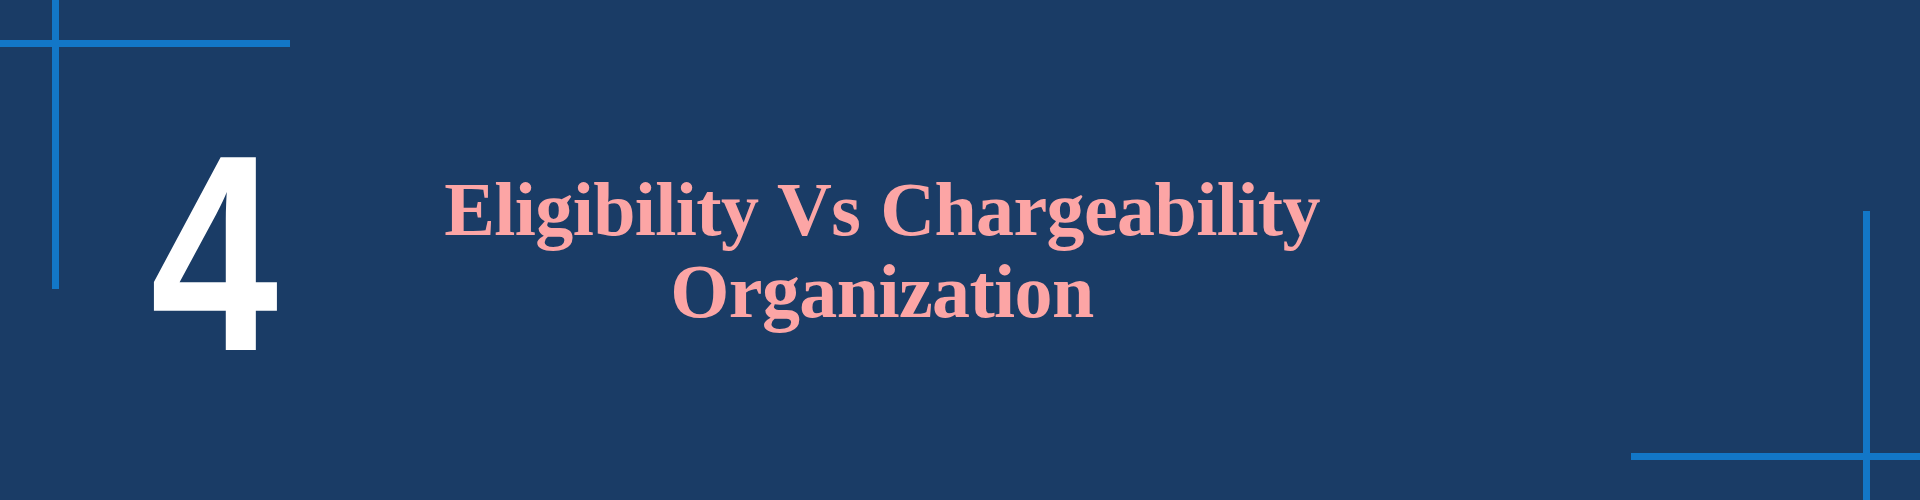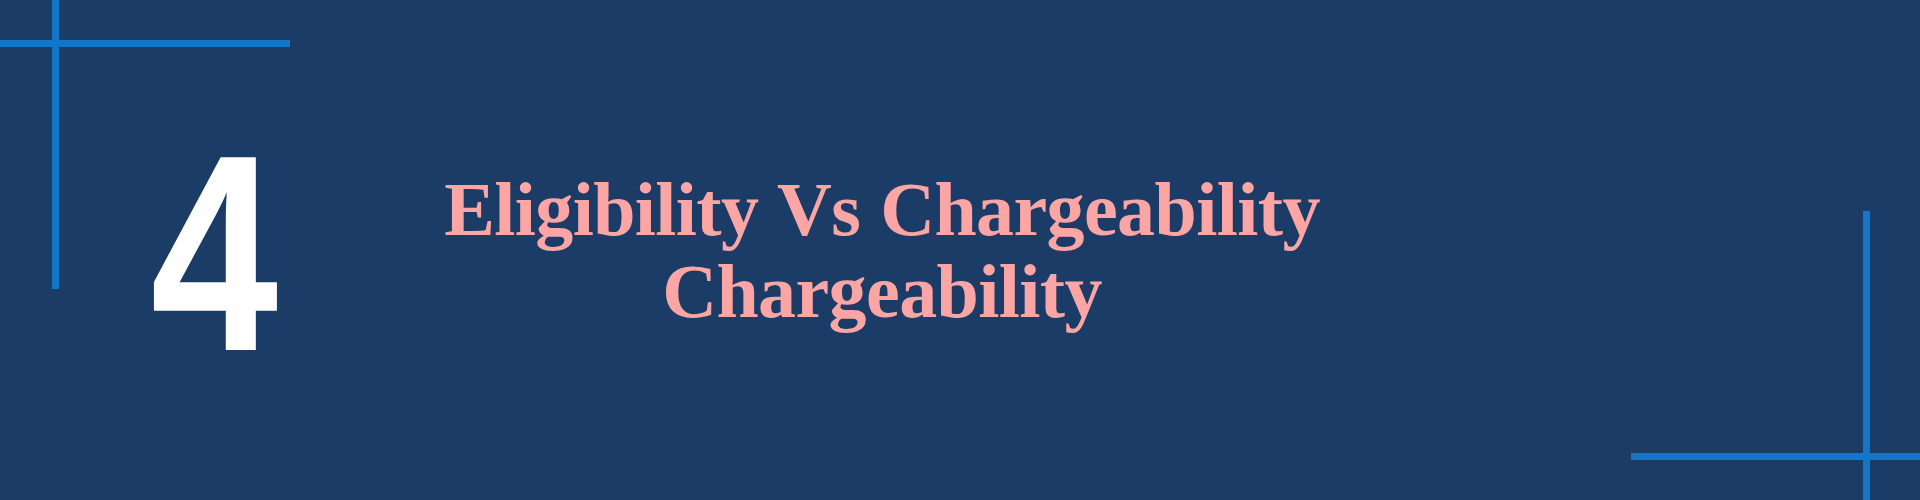--- a/index.html
+++ b/index.html
@@ -110,18 +110,18 @@
   <div class="rule rule-tl-h"></div>
   <div class="rule rule-br-v"></div>
   <div class="rule rule-br-h"></div>
 
   <div class="content">
 
     <div class="step-number">4</div>
 
     <div class="headline">
       <span class="line">Eligibility Vs Chargeability</span>
-      <span class="line">Chargeability</span>
+      <span class="line">Organization</span>
     </div>
 
   </div>
 
 </div>
 
 </body></html>

